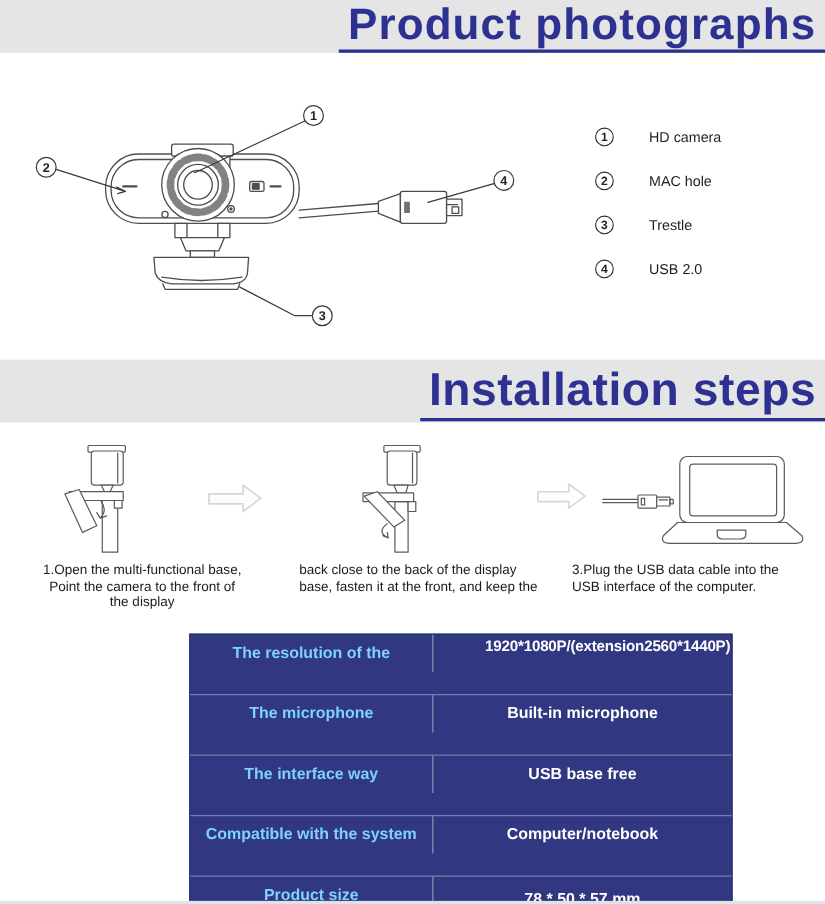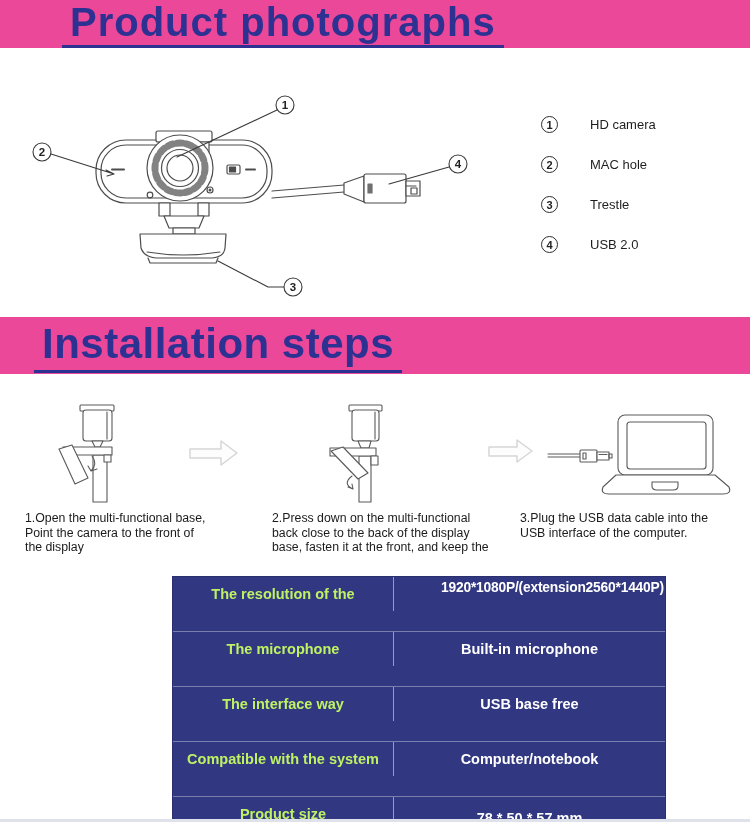--- a/index.html
+++ b/index.html
@@ -1,49 +1,49 @@
 <!DOCTYPE html>
 <html><head>
 <meta charset="utf-8">
 <style>
   html,body{margin:0;padding:0;background:#fff;}
   .page{position:relative;width:750px;height:822px;background:#ffffff;overflow:hidden;
         font-family:"Liberation Sans",sans-serif;}
   
-  .band{position:absolute;left:0;right:0;background:#ec4899;text-align:left;box-sizing:border-box;}
+  .band{position:absolute;left:0;right:0;background:#e5e5e5;text-align:right;box-sizing:border-box;}
   .band1{top:0;height:48px;padding-left:62px;}
-  .band2{top:317px;height:57px;padding-left:34px;}
+  .band2{top:327px;height:57px;padding-left:34px;}
   .band h1,.band h2{display:inline-block;margin:0;color:#2d3191;font-weight:700;
         border-bottom:3px solid #2d3191;padding:0 8px 1px;}
   .band1 h1{font-size:40px;line-height:44px;letter-spacing:1px;}
   .band2 h2{font-size:42px;line-height:50px;letter-spacing:0.5px;margin-top:2px;}
   
   .diagram-svg{position:absolute;top:55px;left:0;}
   .steps-svg{position:absolute;top:398px;left:0;}
   svg text{font-family:"Liberation Sans",sans-serif;}
   
   .legend{position:absolute;left:541px;top:116px;}
   .legend-item{display:flex;align-items:center;height:17px;margin-bottom:23px;}
   .legend-num{width:17px;height:17px;box-sizing:border-box;border:1.5px solid #2c2c2c;
         border-radius:50%;display:flex;align-items:center;justify-content:center;
         font-size:11px;font-weight:600;color:#222;}
   .legend-label{margin-left:32px;font-size:13px;color:#1e1e1e;}
   
   .cap{position:absolute;top:511px;font-size:12.3px;line-height:14.6px;color:#1b1b1b;}
   .cap .ln{white-space:nowrap;}
-  .cap1{left:25px;}
+  .cap1{left:39px;text-align:center;}
   .cap2{left:272px;}
   .cap3{left:520px;}
   
   .spec-table{position:absolute;left:172px;top:576px;width:494px;background:#313780;
         border:1px solid #2a2f6e;box-sizing:border-box;}
   .spec-row{display:flex;height:34px;}
   .spec-row + .spec-row{border-top:1px solid rgba(210,213,226,0.45);margin-top:20px;}
   .spec-label{width:220px;display:flex;align-items:center;justify-content:center;
-        color:#bef264;font-weight:700;font-size:14.5px;text-align:center;}
+        color:#7dd3fc;font-weight:700;font-size:14.5px;text-align:center;}
   .spec-value{flex:1;border-left:1px solid rgba(162,167,196,0.9);display:flex;
         align-items:center;justify-content:center;color:#ffffff;font-weight:700;
         font-size:14.5px;text-align:center;}
   .spec-value.v-top{align-items:flex-start;padding-top:3px;font-size:13.8px;letter-spacing:-0.2px;padding-left:46px;}
   .spec-value.v-low{align-items:flex-end;padding-bottom:5px;text-decoration:underline;}
   .bottom-edge{position:absolute;left:0;right:0;bottom:0;height:3px;background:#dfe2ea;}
 </style>
 </head>
 <body>
 
@@ -190,21 +190,20 @@
       </g>
     </g>
   </svg>
 
   <div class="cap cap1">
     <div class="ln">1.Open the multi-functional base,</div>
     <div class="ln">Point the camera to the front of</div>
     <div class="ln">the display</div>
   </div>
   <div class="cap cap2">
-    <div class="ln">2.Press down on the multi-functional</div>
     <div class="ln">back close to the back of the display</div>
     <div class="ln">base, fasten it at the front, and keep the</div>
   </div>
   <div class="cap cap3">
     <div class="ln">3.Plug the USB data cable into the</div>
     <div class="ln">USB interface of the computer.</div>
   </div>
 
   <div class="spec-table">
     <div class="spec-row">

